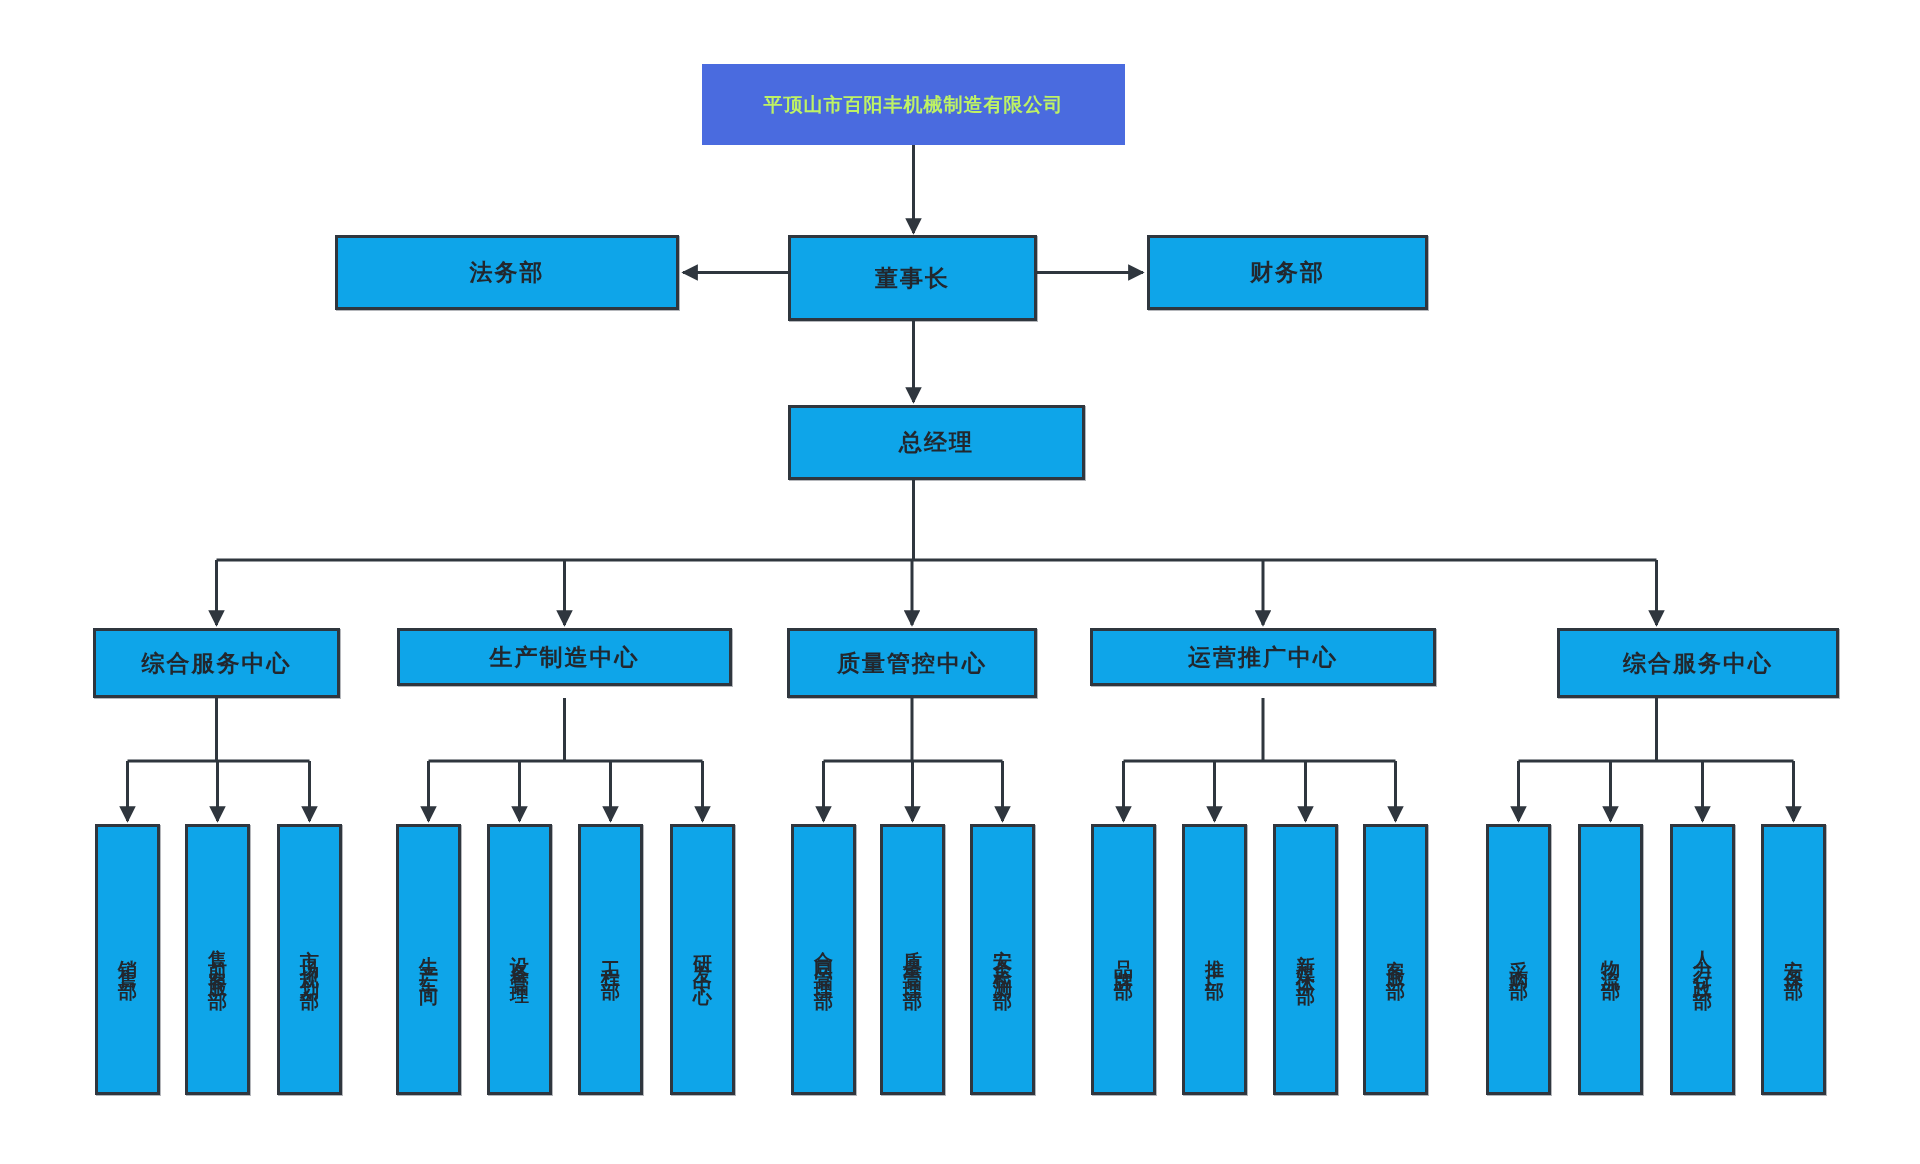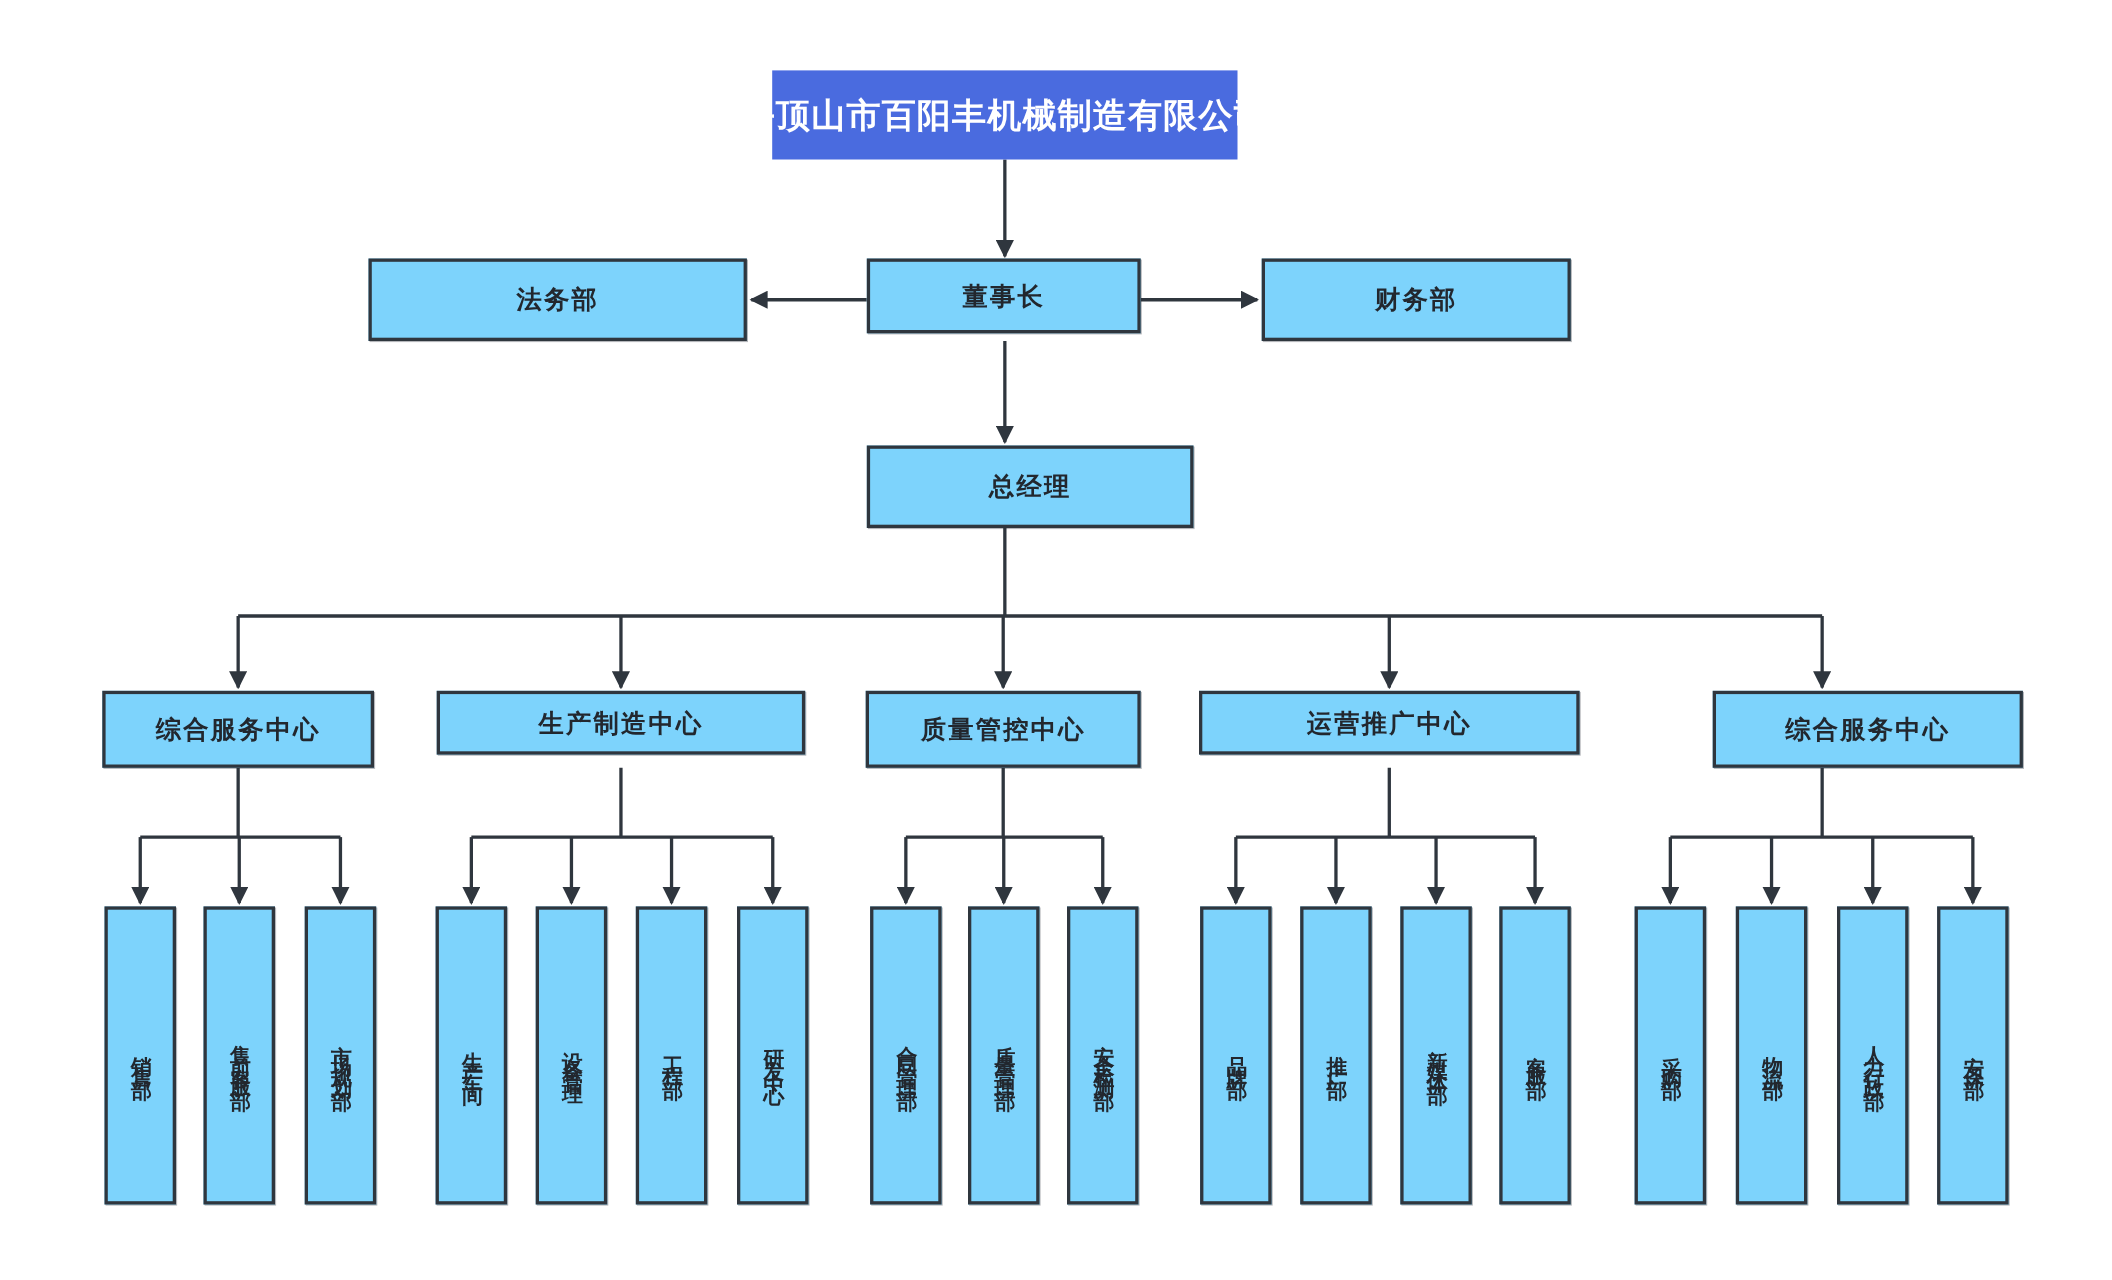--- a/index.html
+++ b/index.html
@@ -3,28 +3,28 @@
 <meta charset="utf-8">
 <style>
   html,body{margin:0;padding:0;background:#fff;}
   .canvas{
     position:relative;width:1920px;height:1164px;background:var(--bg,#ffffff);
     font-family:"Liberation Sans",sans-serif;overflow:hidden;
   }
   .wires{position:absolute;left:0;top:0;width:1920px;height:1164px;}
   .box{
     position:absolute;display:flex;align-items:center;justify-content:center;
-    background:#7dd3fc;border:3px solid var(--border,#2f363e);box-sizing:border-box;
+    background:#0ea5e9;border:3px solid var(--border,#2f363e);box-sizing:border-box;
     font-weight:bold;color:var(--text,#22272e);font-size:23px;letter-spacing:2px;
     box-shadow:1px 1px 0 rgba(44,50,60,.35);
     white-space:nowrap;
   }
   .root{
-    background:var(--accent,#4a6bdf);color:#ffffff;border:none;
-    box-shadow:none;font-size:31px;letter-spacing:1px;
+    background:var(--accent,#4a6bdf);color:#bef264;border:none;
+    box-shadow:none;font-size:19px;letter-spacing:1px;
   }
   .leaf{
     writing-mode:vertical-rl;text-orientation:upright;
     font-size:19px;letter-spacing:10px;
   }
 </style>
 </head>
 <body>
 
 <div class="canvas">
@@ -75,21 +75,21 @@
       <line x1="1518.5" y1="761" x2="1518.5" y2="821" marker-end="url(#arrow)"></line>
       <line x1="1610.5" y1="761" x2="1610.5" y2="821" marker-end="url(#arrow)"></line>
       <line x1="1702.5" y1="761" x2="1702.5" y2="821" marker-end="url(#arrow)"></line>
       <line x1="1793.5" y1="761" x2="1793.5" y2="821" marker-end="url(#arrow)"></line>
     </g>
   </svg>
 
   <div class="box root" style="left:702px;top:64px;width:423px;height:81px">平顶山市百阳丰机械制造有限公司</div>
 
   <div class="box" style="left:335px;top:235px;width:344px;height:75px">法务部</div>
-  <div class="box" style="left:788px;top:235px;width:249px;height:68px">董事长</div>
+  <div class="box" style="left:788px;top:235px;width:249px;height:86px">董事长</div>
   <div class="box" style="left:1147px;top:235px;width:281px;height:75px">财务部</div>
 
   <div class="box" style="left:788px;top:405px;width:297px;height:75px">总经理</div>
 
   <div class="box" style="left:93px;top:628px;width:247px;height:70px">综合服务中心</div>
   <div class="box" style="left:397px;top:628px;width:335px;height:58px">生产制造中心</div>
   <div class="box" style="left:787px;top:628px;width:250px;height:70px">质量管控中心</div>
   <div class="box" style="left:1090px;top:628px;width:346px;height:58px">运营推广中心</div>
   <div class="box" style="left:1557px;top:628px;width:282px;height:70px">综合服务中心</div>
 

